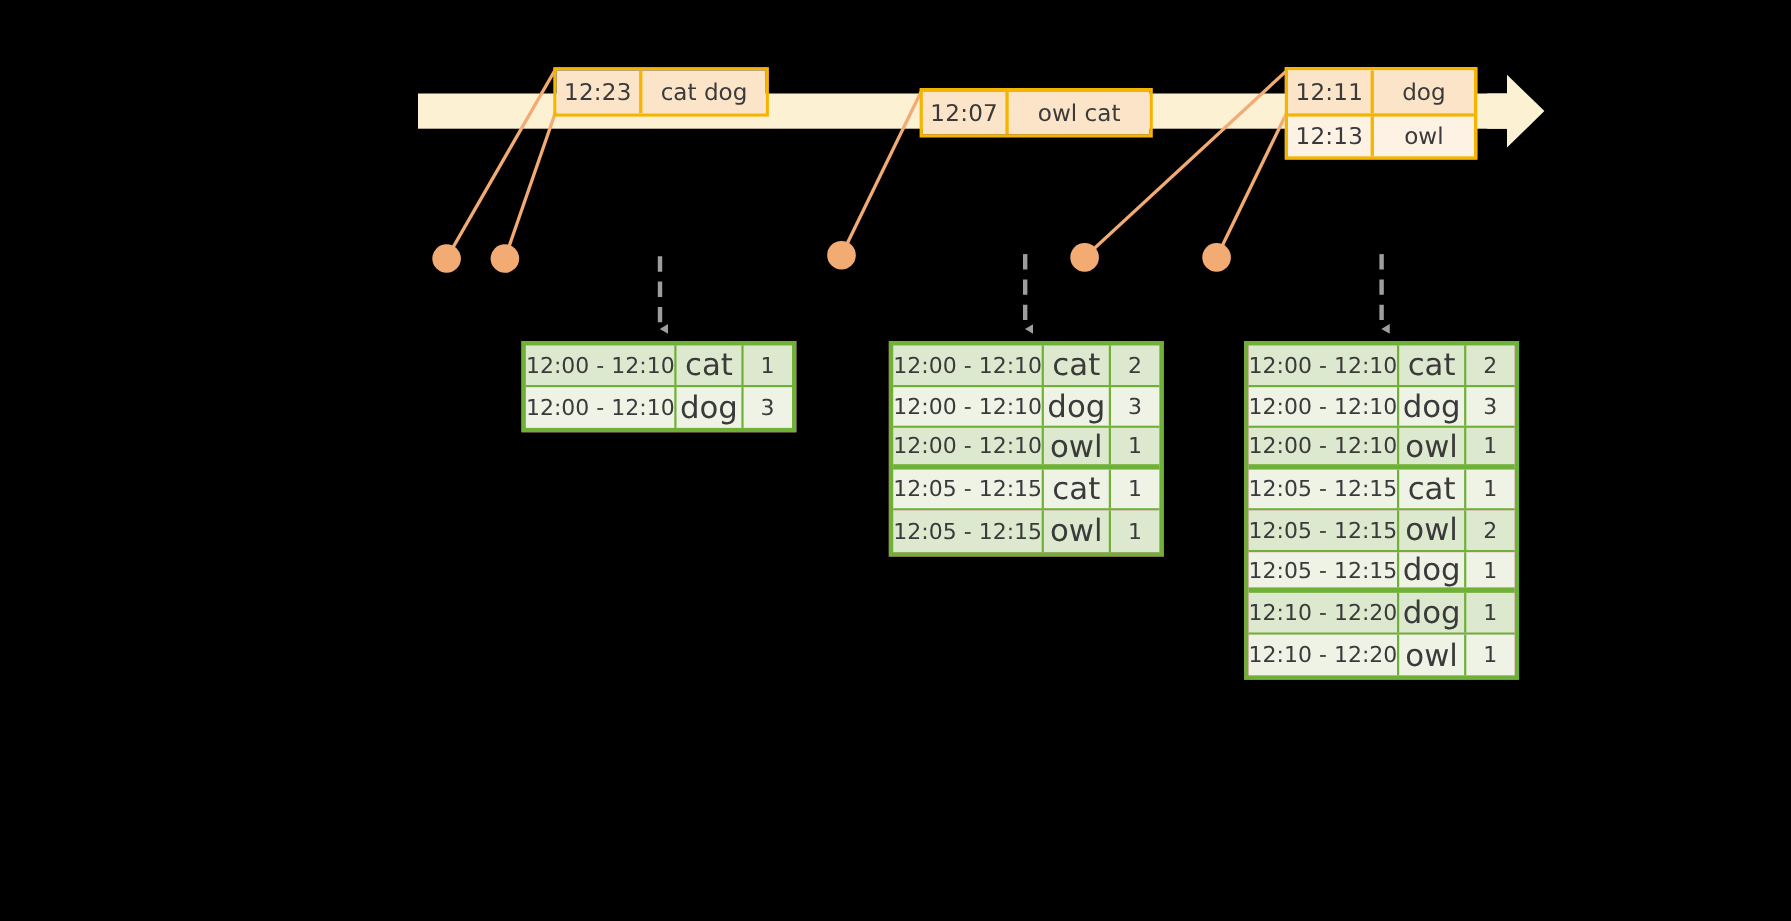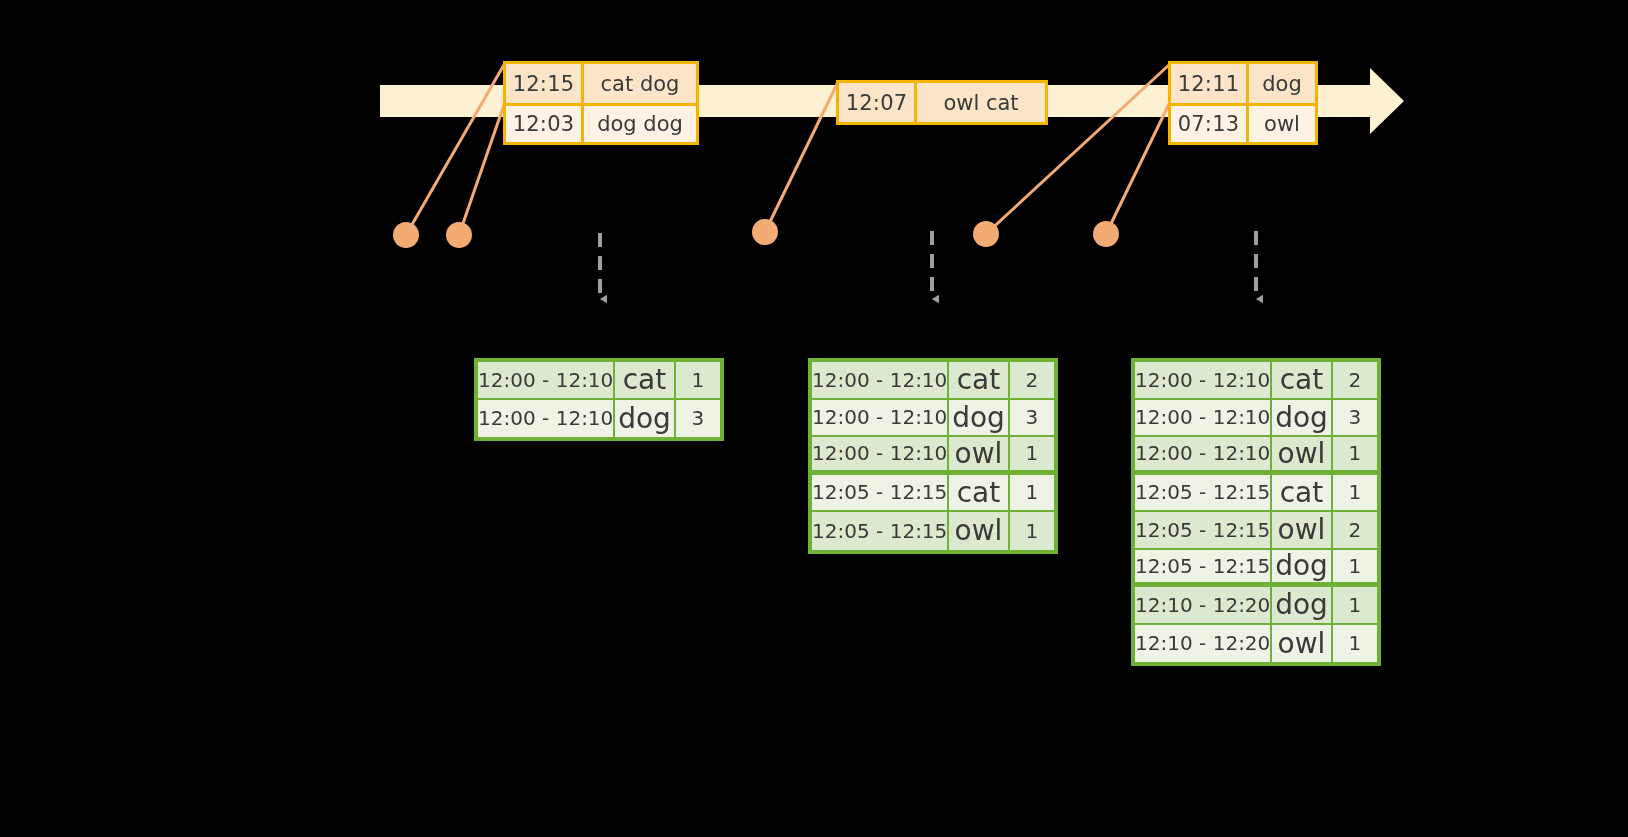--- a/index.html
+++ b/index.html
@@ -66,21 +66,20 @@
     flex: 1;
   }
 
   
   .result-table {
     position: absolute;
     border: 4px solid #6fb037;
     box-sizing: border-box;
     background: #ec4899;
     z-index: 4;
-    margin-top: 48px;
   }
   .res-row {
     display: flex;
     height: 37.5px;
     box-sizing: border-box;
     border-bottom: 2px solid #6fb037;
   }
   .res-row:last-child { border-bottom: none; }
   .res-row.group-end { border-bottom: 5px solid #6fb037; }
   .res-row.shade-a { background: #dde9cf; }
@@ -150,41 +149,37 @@
     <g stroke="#9e9e9e" stroke-width="4" stroke-dasharray="14 9" fill="none">
       <line x1="600" y1="233" x2="600" y2="299" marker-end="url(#dash-head)"></line>
       <line x1="932" y1="231" x2="932" y2="299" marker-end="url(#dash-head)"></line>
       <line x1="1256" y1="231" x2="1256" y2="299" marker-end="url(#dash-head)"></line>
     </g>
   </svg>
 
   <div id="event-boxes">
       <div class="event-box" style="left: 503px; top: 61px; width: 196px;">
         <div class="event-row shade-a">
-          <div class="event-time" style="width: 78px;">12:15</div>
+          <div class="event-time" style="width: 78px;">12:23</div>
           <div class="event-words">cat dog</div>
-        </div>
-        <div class="event-row shade-b">
-          <div class="event-time" style="width: 78px;">12:03</div>
-          <div class="event-words">dog dog</div>
         </div>
       </div>
       <div class="event-box" style="left: 836px; top: 80px; width: 212px;">
         <div class="event-row shade-a">
           <div class="event-time" style="width: 78px;">12:07</div>
           <div class="event-words">owl cat</div>
         </div>
       </div>
-      <div class="event-box" style="left: 1168px; top: 61px; width: 150px;">
+      <div class="event-box" style="left: 1168px; top: 61px; width: 175px;">
         <div class="event-row shade-a">
           <div class="event-time" style="width: 78px;">12:11</div>
           <div class="event-words">dog</div>
         </div>
         <div class="event-row shade-b">
-          <div class="event-time" style="width: 78px;">07:13</div>
+          <div class="event-time" style="width: 78px;">12:13</div>
           <div class="event-words">owl</div>
         </div>
       </div>
     </div>
 
   <div id="result-tables">
       <div class="result-table" style="left: 474px; top: 310px; width: 250px;">
         <div class="res-row shade-a">
           <div class="res-window" style="width: 142px;">12:00 - 12:10</div>
           <div class="res-word">cat</div>

